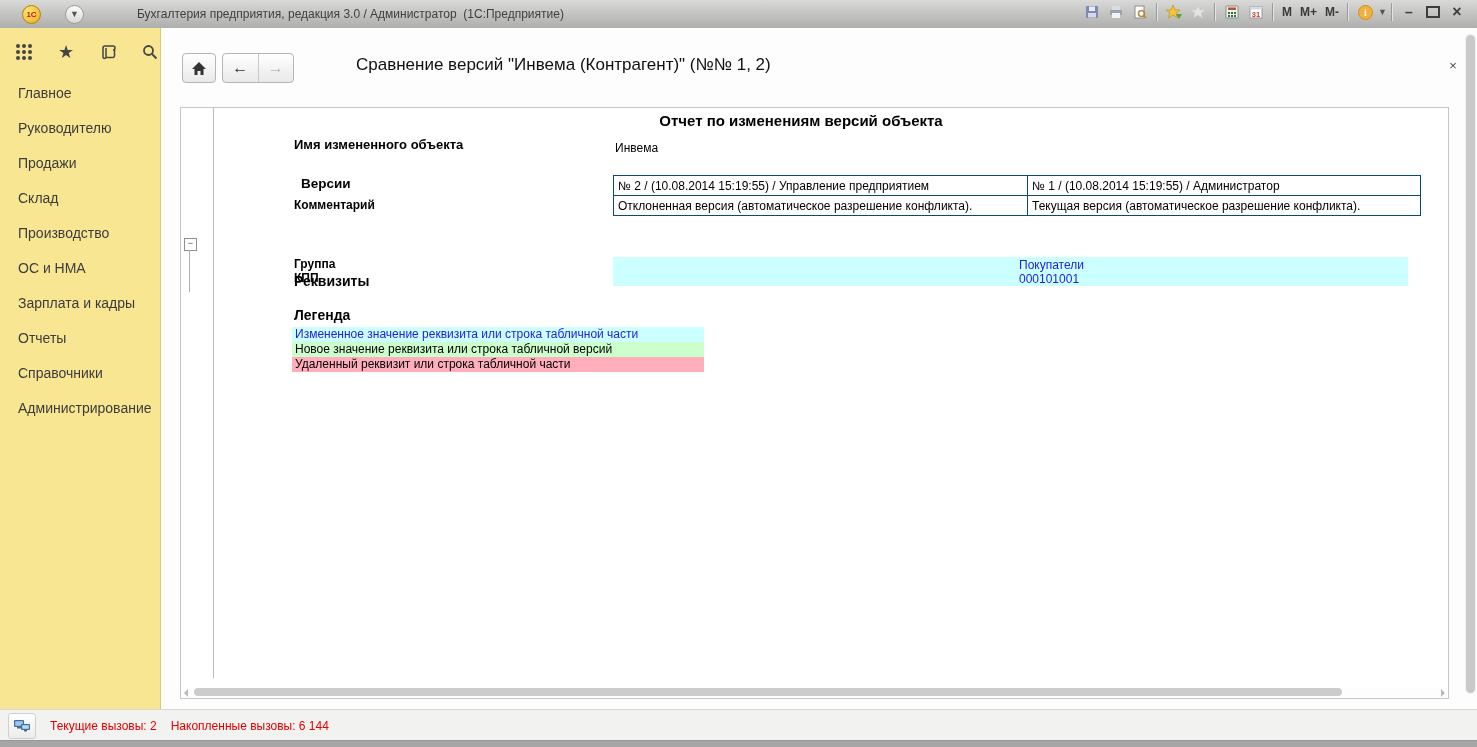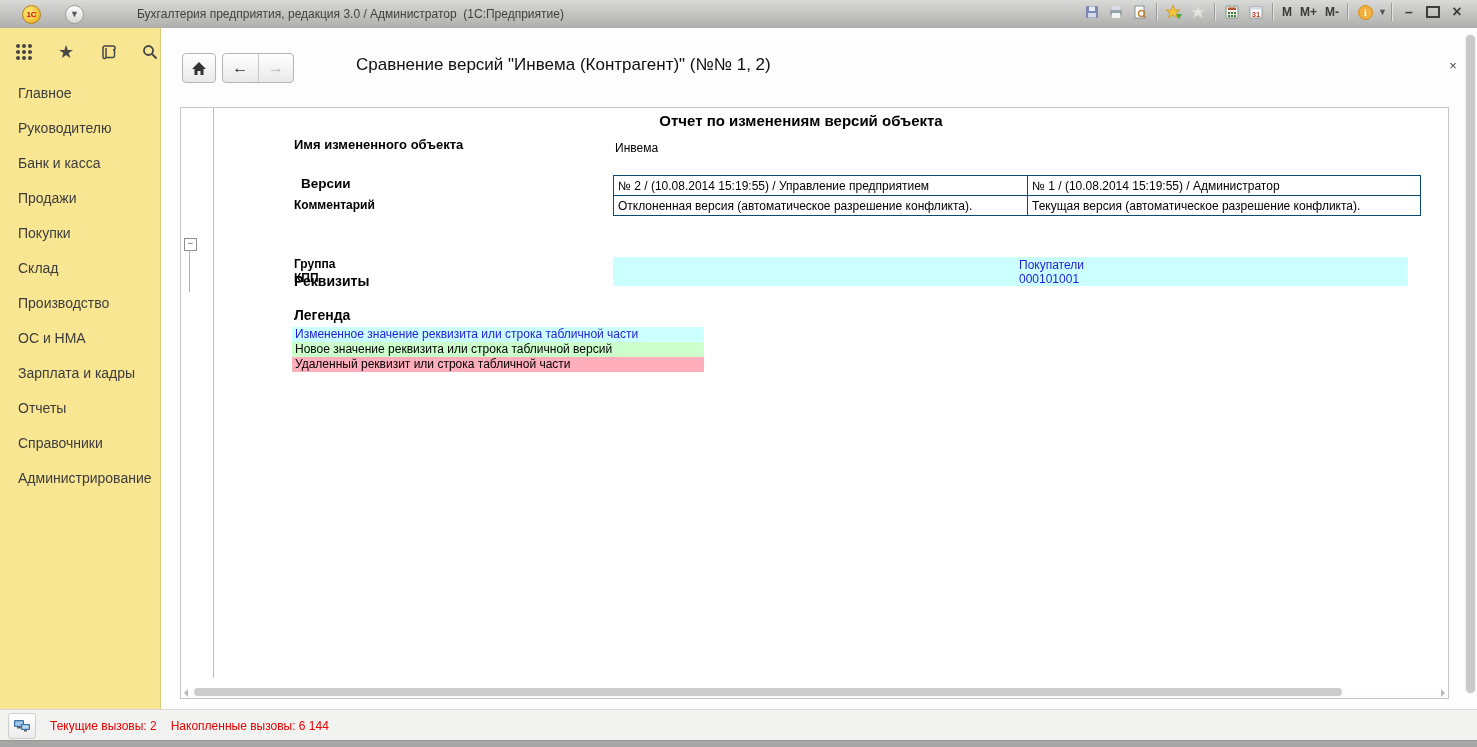--- a/index.html
+++ b/index.html
@@ -203,23 +203,21 @@
       </div>
       <div class="sb-ic">
         <svg width="18" height="18" viewBox="0 0 18 18">
             <circle cx="7.5" cy="7.5" r="4.5" fill="none" stroke="#464646" stroke-width="1.8"></circle>
             <line x1="11" y1="11" x2="15.5" y2="15.5" stroke="#464646" stroke-width="1.8"></line>
           </svg>
       </div>
     </div>
     <div class="sb-item">Главное</div>
     <div class="sb-item">Руководителю</div>
-    <div class="sb-item">Банк и касса</div>
     <div class="sb-item">Продажи</div>
-    <div class="sb-item">Покупки</div>
     <div class="sb-item">Склад</div>
     <div class="sb-item">Производство</div>
     <div class="sb-item">ОС и НМА</div>
     <div class="sb-item">Зарплата и кадры</div>
     <div class="sb-item">Отчеты</div>
     <div class="sb-item">Справочники</div>
     <div class="sb-item">Администрирование</div>
   </div>
 
   <div class="main">

